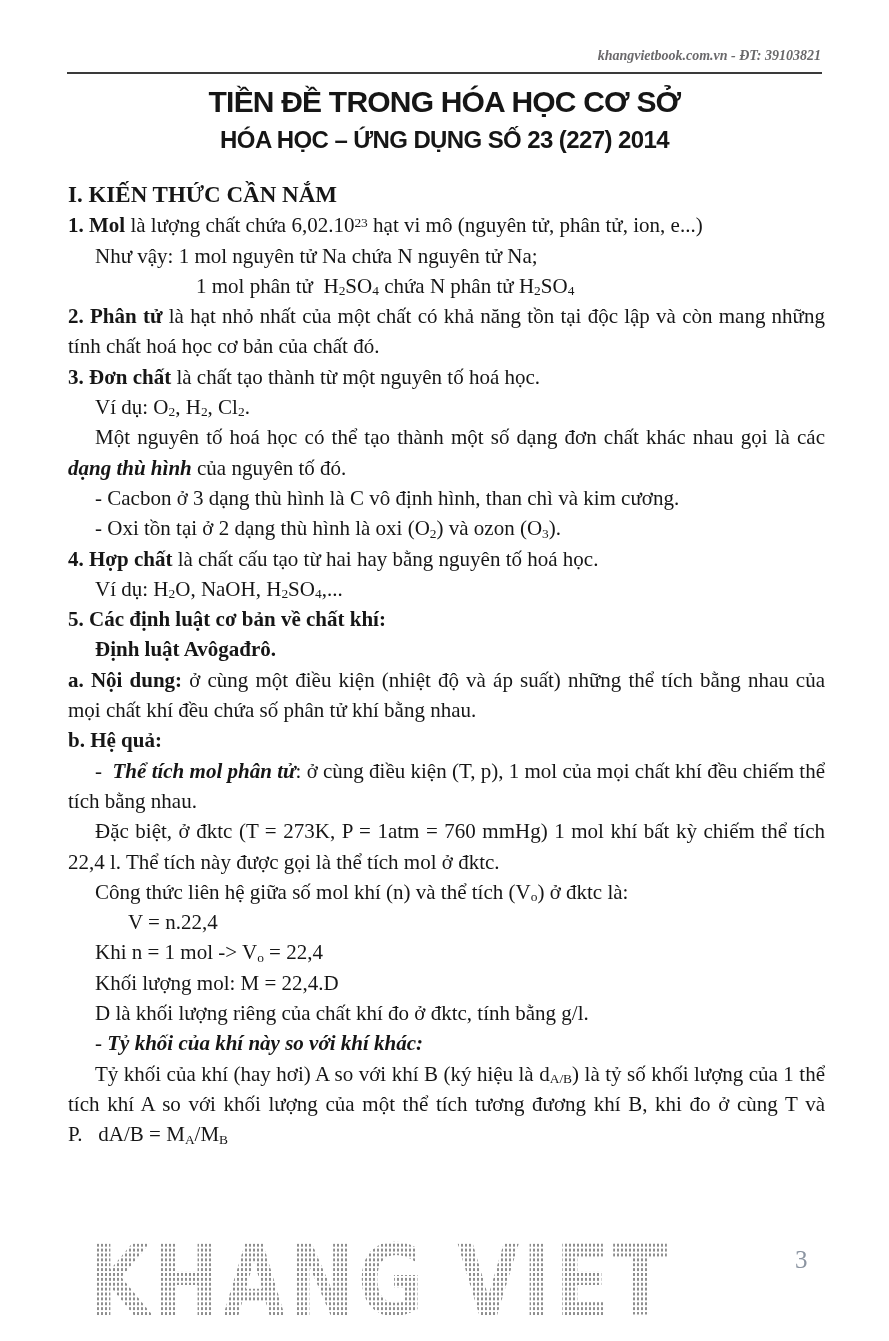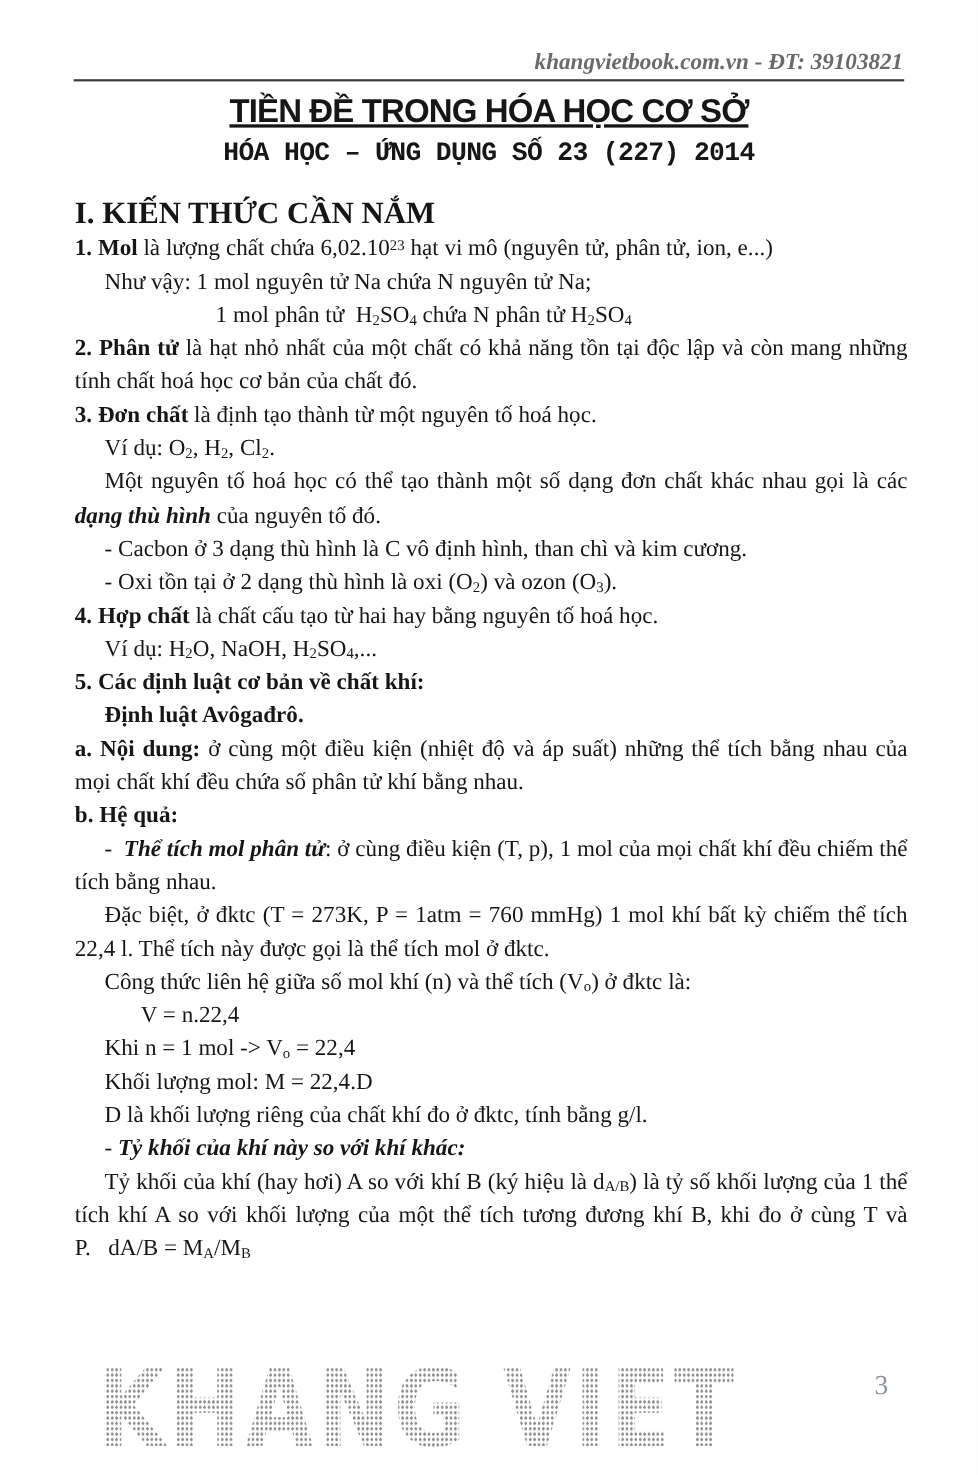--- a/index.html
+++ b/index.html
@@ -11,21 +11,21 @@
     overflow:hidden;
     font-family:"Liberation Serif","DejaVu Serif",serif;
     color:#161616;
   }
   
   .header-site{
     padding:45px 68px 0 0;
     text-align:right;
     font-family:"Liberation Serif","DejaVu Serif",serif;
     font-weight:bold;font-style:italic;
-    font-size:21px;line-height:22px;
+    font-size:14px;line-height:22px;
     color:#6a696b;
   }
   .header-rule{
     margin:5px 67px 0 67px;
     border-top:2px solid #3a3a3a;
     height:0;
   }
   
   .title-row{
     position:relative;
@@ -50,38 +50,38 @@
     font-weight:bold;font-style:italic;
     font-size:31px;line-height:1.1;
     transform:scaleX(0.85);transform-origin:left bottom;
     white-space:nowrap;
   }
   .subtitle{
     margin-top:10px;
     text-align:center;
     font-family:"Liberation Sans","DejaVu Sans",sans-serif;
     font-weight:bold;
-    font-size:30px;line-height:36px;letter-spacing:-0.8px;text-decoration:underline;
+    font-size:30px;line-height:36px;letter-spacing:-0.8px;
   }
   .source-line{
     margin-top:6px;
     text-align:center;
-    font-family:Liberation Mono, monospace;
+    font-family:Liberation Sans, sans-serif;
     font-weight:bold;
     font-size:24px;line-height:28px;letter-spacing:-0.6px;
   }
   
   .body-text{
     position:relative;z-index:1;
     margin:26px 64px 0 68px;
     font-size:21px;line-height:30.3px;
     text-align:justify;
   }
   .para{margin:0;}
-  .para.h1{font-size:28px;}
+  .para.h1{font-size:23px;}
   .para.ind1{text-indent:27px;}
   .para.ind3{padding-left:60px;}
   .para.ind4{padding-left:128px;}
   .b{font-weight:bold;}
   .i{font-style:italic;}
   .body-text sup{font-size:64%;line-height:0;position:relative;top:-0.42em;vertical-align:baseline;}
   .body-text sub{font-size:64%;line-height:0;position:relative;top:0.18em;vertical-align:baseline;}
   
   .watermark{
     position:absolute;left:88px;top:1233px;z-index:0;
@@ -114,21 +114,21 @@
   <div class="subtitle">TIỀN ĐỀ TRONG HÓA HỌC CƠ SỞ</div>
 
   <div class="source-line">HÓA HỌC – ỨNG DỤNG SỐ 23 (227) 2014</div>
 
   <div class="body-text">
       <p class="para h1"><span class="b">I. KIẾN THỨC CẦN NẮM</span></p>
       <p class="para"><span class="b">1. Mol</span><span> là lượng chất chứa 6,02.10</span><sup>23</sup><span> hạt vi mô (nguyên tử, phân tử, ion, e...)</span></p>
       <p class="para ind1"><span>Như vậy: 1 mol nguyên tử Na chứa N nguyên tử Na;</span></p>
       <p class="para ind4"><span>1 mol phân tử&nbsp; H</span><sub>2</sub><span>SO</span><sub>4</sub><span> chứa N phân tử H</span><sub>2</sub><span>SO</span><sub>4</sub></p>
       <p class="para"><span class="b">2. Phân tử</span><span> là hạt nhỏ nhất của một chất có khả năng tồn tại độc lập và còn mang những tính chất hoá học cơ bản của chất đó.</span></p>
-      <p class="para"><span class="b">3. Đơn chất</span><span> là định tạo thành từ một nguyên tố hoá học.</span></p>
+      <p class="para"><span class="b">3. Đơn chất</span><span> là chất tạo thành từ một nguyên tố hoá học.</span></p>
       <p class="para ind1"><span>Ví dụ: O</span><sub>2</sub><span>, H</span><sub>2</sub><span>, Cl</span><sub>2</sub><span>.</span></p>
       <p class="para ind1"><span>Một nguyên tố hoá học có thể tạo thành một số dạng đơn chất khác nhau gọi là các </span><span class="b i">dạng thù hình</span><span> của nguyên tố đó.</span></p>
       <p class="para ind1"><span>- Cacbon ở 3 dạng thù hình là C vô định hình, than chì và kim cương.</span></p>
       <p class="para ind1"><span>- Oxi tồn tại ở 2 dạng thù hình là oxi (O</span><sub>2</sub><span>) và ozon (O</span><sub>3</sub><span>).</span></p>
       <p class="para"><span class="b">4. Hợp chất</span><span> là chất cấu tạo từ hai hay bằng nguyên tố hoá học.</span></p>
       <p class="para ind1"><span>Ví dụ: H</span><sub>2</sub><span>O, NaOH, H</span><sub>2</sub><span>SO</span><sub>4</sub><span>,...</span></p>
       <p class="para"><span class="b">5. Các định luật cơ bản về chất khí:</span></p>
       <p class="para ind1"><span class="b">Định luật Avôgađrô.</span></p>
       <p class="para"><span class="b">a. Nội dung:</span><span> ở cùng một điều kiện (nhiệt độ và áp suất) những thể tích bằng nhau của mọi chất khí đều chứa số phân tử khí bằng nhau.</span></p>
       <p class="para"><span class="b">b. Hệ quả:</span></p>

